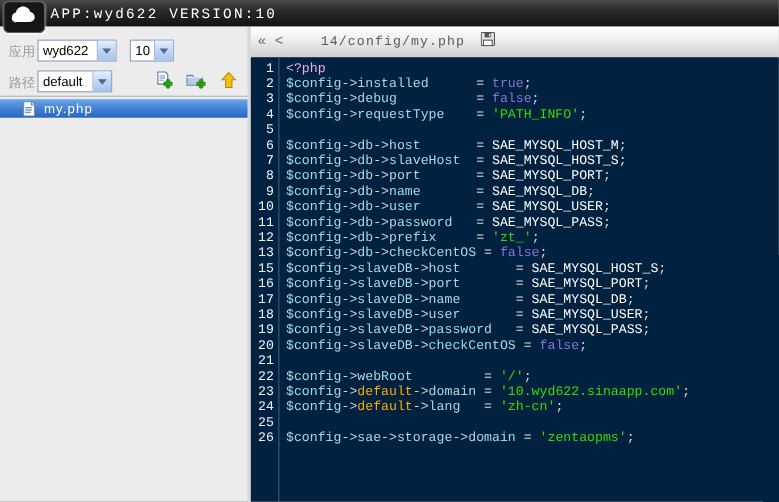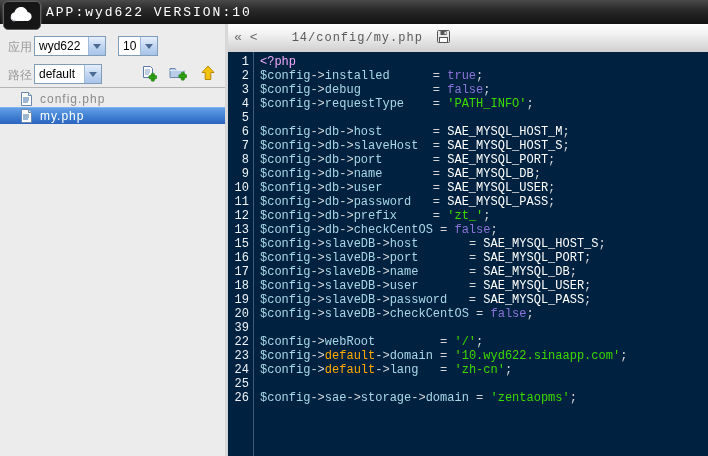--- a/index.html
+++ b/index.html
@@ -156,30 +156,20 @@
         <span>
           <svg width="16" height="16" viewBox="0 0 16 16">
             <path d="M8 1 L14 7.5 H10.8 V14.5 H5.2 V7.5 H2 Z" fill="#f3c211" stroke="#b88a06"></path>
           </svg>
         </span>
       </span>
     </div>
   </div>
   <div class="list-divider"></div>
   <div class="file-list" id="file-list">
-      <div class="file-row">
-        <span>
-          <svg width="12" height="14" viewBox="0 0 12 14" style="display:block">
-            <path d="M1.5 .5 h7 l3 3 v10 h-10 z" fill="#ffffff" stroke="#6d88ad"></path>
-            <path d="M8.5 .5 v3 h3" fill="#dce6f2" stroke="#6d88ad"></path>
-            <path d="M3 6 h6 M3 8 h6 M3 10 h5" stroke="#3b6ea5" stroke-width="1"></path>
-          </svg>
-        </span>
-        <span class="fname">config.php</span>
-      </div>
       <div class="file-row sel">
         <span>
           <svg width="12" height="14" viewBox="0 0 12 14" style="display:block">
             <path d="M1.5 .5 h7 l3 3 v10 h-10 z" fill="#ffffff" stroke="#6d88ad"></path>
             <path d="M8.5 .5 v3 h3" fill="#dce6f2" stroke="#6d88ad"></path>
             <path d="M3 6 h6 M3 8 h6 M3 10 h5" stroke="#3b6ea5" stroke-width="1"></path>
           </svg>
         </span>
         <span class="fname">my.php</span>
       </div>
@@ -217,20 +207,20 @@
       <div class="line"><span class="ln" style="color: rgb(238, 243, 248);">10</span><span class="code"><span style="color: rgb(168, 215, 232);">$config</span><span style="color: rgb(210, 214, 218);">-&gt;</span><span style="color: rgb(168, 215, 232);">db</span><span style="color: rgb(210, 214, 218);">-&gt;</span><span style="color: rgb(168, 215, 232);">user</span><span style="color: rgb(210, 214, 218);">       = </span><span style="color: rgb(255, 255, 255);">SAE_MYSQL_USER</span><span style="color: rgb(210, 214, 218);">;</span></span></div>
       <div class="line"><span class="ln" style="color: rgb(238, 243, 248);">11</span><span class="code"><span style="color: rgb(168, 215, 232);">$config</span><span style="color: rgb(210, 214, 218);">-&gt;</span><span style="color: rgb(168, 215, 232);">db</span><span style="color: rgb(210, 214, 218);">-&gt;</span><span style="color: rgb(168, 215, 232);">password</span><span style="color: rgb(210, 214, 218);">   = </span><span style="color: rgb(255, 255, 255);">SAE_MYSQL_PASS</span><span style="color: rgb(210, 214, 218);">;</span></span></div>
       <div class="line"><span class="ln" style="color: rgb(238, 243, 248);">12</span><span class="code"><span style="color: rgb(168, 215, 232);">$config</span><span style="color: rgb(210, 214, 218);">-&gt;</span><span style="color: rgb(168, 215, 232);">db</span><span style="color: rgb(210, 214, 218);">-&gt;</span><span style="color: rgb(168, 215, 232);">prefix</span><span style="color: rgb(210, 214, 218);">     = </span><span style="color: rgb(58, 217, 0);">'zt_'</span><span style="color: rgb(210, 214, 218);">;</span></span></div>
       <div class="line"><span class="ln" style="color: rgb(238, 243, 248);">13</span><span class="code"><span style="color: rgb(168, 215, 232);">$config</span><span style="color: rgb(210, 214, 218);">-&gt;</span><span style="color: rgb(168, 215, 232);">db</span><span style="color: rgb(210, 214, 218);">-&gt;</span><span style="color: rgb(168, 215, 232);">checkCentOS</span><span style="color: rgb(210, 214, 218);"> = </span><span style="color: rgb(139, 116, 216);">false</span><span style="color: rgb(210, 214, 218);">;</span></span></div>
       <div class="line"><span class="ln" style="color: rgb(238, 243, 248);">15</span><span class="code"><span style="color: rgb(168, 215, 232);">$config</span><span style="color: rgb(210, 214, 218);">-&gt;</span><span style="color: rgb(168, 215, 232);">slaveDB</span><span style="color: rgb(210, 214, 218);">-&gt;</span><span style="color: rgb(168, 215, 232);">host</span><span style="color: rgb(210, 214, 218);">       = </span><span style="color: rgb(255, 255, 255);">SAE_MYSQL_HOST_S</span><span style="color: rgb(210, 214, 218);">;</span></span></div>
       <div class="line"><span class="ln" style="color: rgb(238, 243, 248);">16</span><span class="code"><span style="color: rgb(168, 215, 232);">$config</span><span style="color: rgb(210, 214, 218);">-&gt;</span><span style="color: rgb(168, 215, 232);">slaveDB</span><span style="color: rgb(210, 214, 218);">-&gt;</span><span style="color: rgb(168, 215, 232);">port</span><span style="color: rgb(210, 214, 218);">       = </span><span style="color: rgb(255, 255, 255);">SAE_MYSQL_PORT</span><span style="color: rgb(210, 214, 218);">;</span></span></div>
       <div class="line"><span class="ln" style="color: rgb(238, 243, 248);">17</span><span class="code"><span style="color: rgb(168, 215, 232);">$config</span><span style="color: rgb(210, 214, 218);">-&gt;</span><span style="color: rgb(168, 215, 232);">slaveDB</span><span style="color: rgb(210, 214, 218);">-&gt;</span><span style="color: rgb(168, 215, 232);">name</span><span style="color: rgb(210, 214, 218);">       = </span><span style="color: rgb(255, 255, 255);">SAE_MYSQL_DB</span><span style="color: rgb(210, 214, 218);">;</span></span></div>
       <div class="line"><span class="ln" style="color: rgb(238, 243, 248);">18</span><span class="code"><span style="color: rgb(168, 215, 232);">$config</span><span style="color: rgb(210, 214, 218);">-&gt;</span><span style="color: rgb(168, 215, 232);">slaveDB</span><span style="color: rgb(210, 214, 218);">-&gt;</span><span style="color: rgb(168, 215, 232);">user</span><span style="color: rgb(210, 214, 218);">       = </span><span style="color: rgb(255, 255, 255);">SAE_MYSQL_USER</span><span style="color: rgb(210, 214, 218);">;</span></span></div>
       <div class="line"><span class="ln" style="color: rgb(238, 243, 248);">19</span><span class="code"><span style="color: rgb(168, 215, 232);">$config</span><span style="color: rgb(210, 214, 218);">-&gt;</span><span style="color: rgb(168, 215, 232);">slaveDB</span><span style="color: rgb(210, 214, 218);">-&gt;</span><span style="color: rgb(168, 215, 232);">password</span><span style="color: rgb(210, 214, 218);">   = </span><span style="color: rgb(255, 255, 255);">SAE_MYSQL_PASS</span><span style="color: rgb(210, 214, 218);">;</span></span></div>
       <div class="line"><span class="ln" style="color: rgb(238, 243, 248);">20</span><span class="code"><span style="color: rgb(168, 215, 232);">$config</span><span style="color: rgb(210, 214, 218);">-&gt;</span><span style="color: rgb(168, 215, 232);">slaveDB</span><span style="color: rgb(210, 214, 218);">-&gt;</span><span style="color: rgb(168, 215, 232);">checkCentOS</span><span style="color: rgb(210, 214, 218);"> = </span><span style="color: rgb(139, 116, 216);">false</span><span style="color: rgb(210, 214, 218);">;</span></span></div>
-      <div class="line"><span class="ln" style="color: rgb(238, 243, 248);">39</span><span class="code"></span></div>
+      <div class="line"><span class="ln" style="color: rgb(238, 243, 248);">21</span><span class="code"></span></div>
       <div class="line"><span class="ln" style="color: rgb(238, 243, 248);">22</span><span class="code"><span style="color: rgb(168, 215, 232);">$config</span><span style="color: rgb(210, 214, 218);">-&gt;</span><span style="color: rgb(168, 215, 232);">webRoot</span><span style="color: rgb(210, 214, 218);">         = </span><span style="color: rgb(58, 217, 0);">'/'</span><span style="color: rgb(210, 214, 218);">;</span></span></div>
       <div class="line"><span class="ln" style="color: rgb(238, 243, 248);">23</span><span class="code"><span style="color: rgb(168, 215, 232);">$config</span><span style="color: rgb(210, 214, 218);">-&gt;</span><span style="color: rgb(255, 170, 0);">default</span><span style="color: rgb(210, 214, 218);">-&gt;</span><span style="color: rgb(168, 215, 232);">domain</span><span style="color: rgb(210, 214, 218);"> = </span><span style="color: rgb(58, 217, 0);">'10.wyd622.sinaapp.com'</span><span style="color: rgb(210, 214, 218);">;</span></span></div>
       <div class="line"><span class="ln" style="color: rgb(238, 243, 248);">24</span><span class="code"><span style="color: rgb(168, 215, 232);">$config</span><span style="color: rgb(210, 214, 218);">-&gt;</span><span style="color: rgb(255, 170, 0);">default</span><span style="color: rgb(210, 214, 218);">-&gt;</span><span style="color: rgb(168, 215, 232);">lang</span><span style="color: rgb(210, 214, 218);">   = </span><span style="color: rgb(58, 217, 0);">'zh-cn'</span><span style="color: rgb(210, 214, 218);">;</span></span></div>
       <div class="line"><span class="ln" style="color: rgb(238, 243, 248);">25</span><span class="code"></span></div>
       <div class="line"><span class="ln" style="color: rgb(238, 243, 248);">26</span><span class="code"><span style="color: rgb(168, 215, 232);">$config</span><span style="color: rgb(210, 214, 218);">-&gt;</span><span style="color: rgb(168, 215, 232);">sae</span><span style="color: rgb(210, 214, 218);">-&gt;</span><span style="color: rgb(168, 215, 232);">storage</span><span style="color: rgb(210, 214, 218);">-&gt;</span><span style="color: rgb(168, 215, 232);">domain</span><span style="color: rgb(210, 214, 218);"> = </span><span style="color: rgb(58, 217, 0);">'zentaopms'</span><span style="color: rgb(210, 214, 218);">;</span></span></div>
     </div>
 </div>
 
 </body></html>

